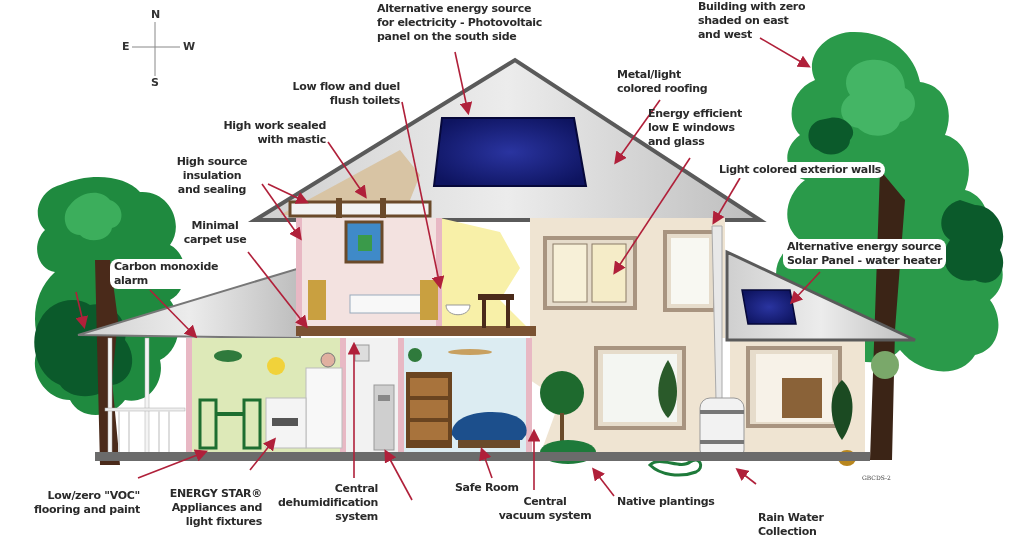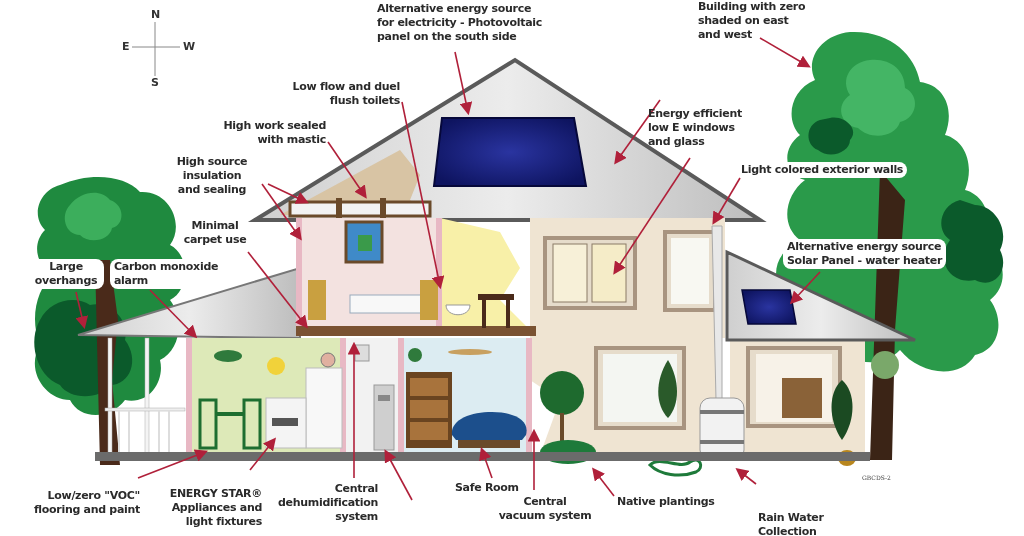--- a/index.html
+++ b/index.html
@@ -237,38 +237,38 @@
     <span>High source</span>
     <span>insulation</span>
     <span>and sealing</span>
   </div>
 
   <div class="lbl c" style="left:180px;top:219px;width:70px;">
     <span>Minimal</span>
     <span>carpet use</span>
   </div>
 
-  <div class="lbl c bubble" style="left:28px;top:259px;width:68px;">
-    <span>Large</span>
-    <span>overhangs</span>
-  </div>
 
   <div class="lbl l bubble" style="left:110px;top:259px;">
     <span>Carbon monoxide</span>
     <span>alarm</span>
   </div>
 
+  <div class="lbl l" style="left:617px;top:68px;">
+    <span>Metal/light</span>
+    <span>colored roofing</span>
+  </div>
 
   <div class="lbl l" style="left:648px;top:107px;">
     <span>Energy efficient</span>
     <span>low E windows</span>
     <span>and glass</span>
   </div>
 
-  <div class="lbl l bubble" style="left:737px;top:162px;">
+  <div class="lbl l bubble" style="left:715px;top:162px;">
     <span>Light colored exterior walls</span>
   </div>
 
   <div class="lbl l bubble" style="left:783px;top:239px;">
     <span>Alternative energy source</span>
     <span>Solar Panel - water heater</span>
   </div>
 
   <div class="lbl r" style="left:30px;top:489px;width:110px;">
     <span>Low/zero "VOC"</span>

